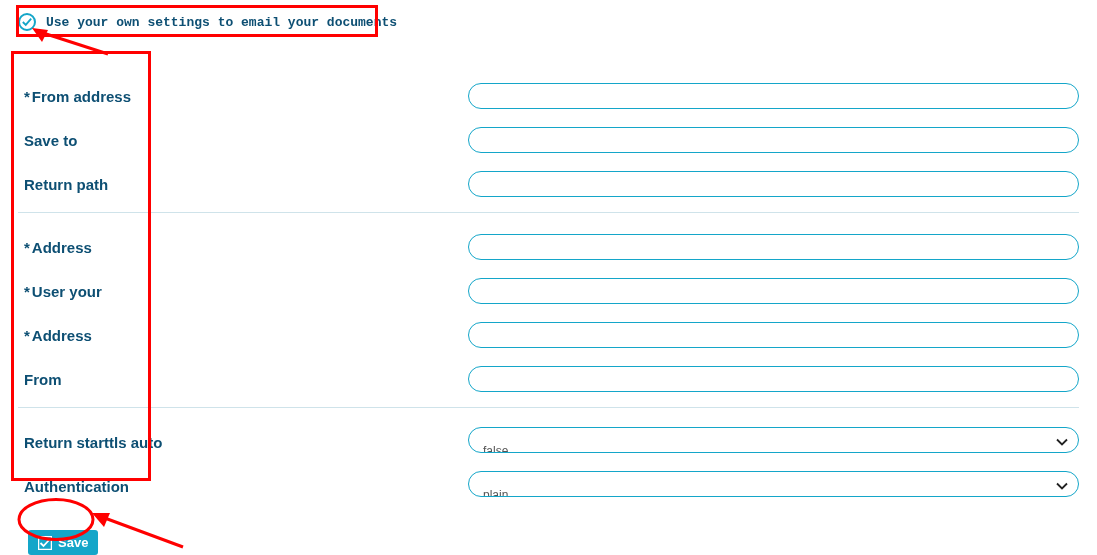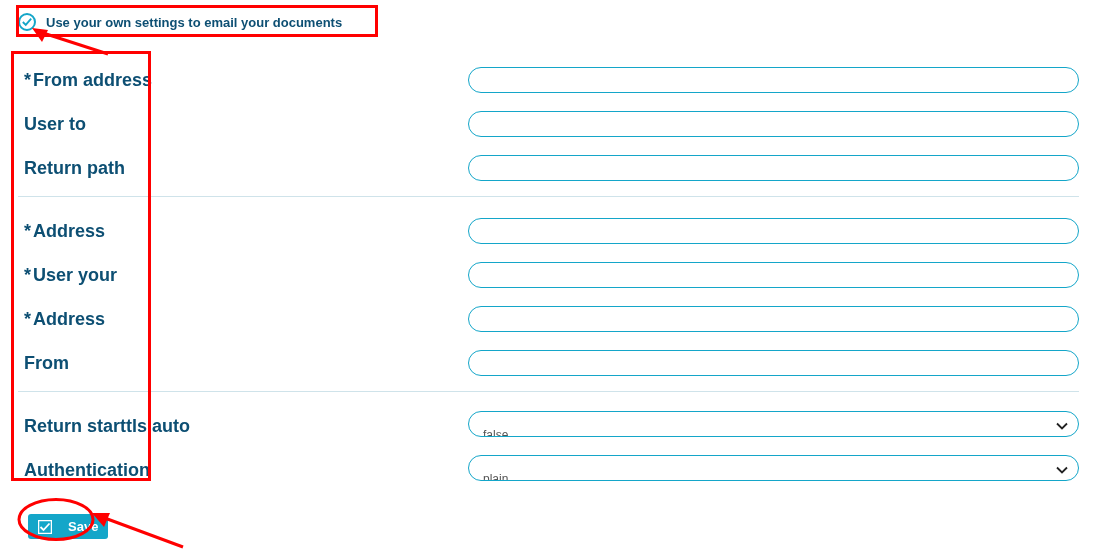--- a/index.html
+++ b/index.html
@@ -10,22 +10,23 @@
       background: #fff;
       width: 1097px;
       height: 555px;
       position: relative;
       padding: 10px 18px 0 18px;
     }
     .header-row {
       display: flex;
       align-items: center;
       gap: 10px;
-      margin-bottom: 24px;
+      margin-bottom: 40px;
       height: 24px;
+      font-family: Liberation Mono, monospace;
     }
     .check-circle {
       width: 18px; height: 18px;
       border: 2px solid #14a6c9;
       border-radius: 50%;
       display: flex; align-items: center; justify-content: center;
       color: #14a6c9;
       font-weight: bold;
       cursor: pointer;
     }
@@ -33,21 +34,21 @@
     .header-label { font-weight: 600; color: #0d4f73; font-size: 13px; }
     .form-row {
       display: flex;
       align-items: center;
       min-height: 44px;
     }
     .form-label {
       width: 450px;
       font-weight: 600;
       color: #0d4f73;
-      font-size: 18px;
+      font-size: 15px;
       padding-left: 6px;
     }
     .req::before { content: "*"; margin-right: 2px; }
     .form-input-wrap { flex: 1; }
     .text-input {
       width: 100%;
       height: 26px;
       border: 1.5px solid #14a6c9;
       border-radius: 13px;
       background: #fff;
@@ -81,21 +82,21 @@
     .divider {
       border: 0;
       border-top: 1px solid #cfe3ea;
       margin: 6px 0 12px 0;
     }
     .save-btn {
       margin-top: 22px;
       margin-left: 10px;
       display: inline-flex;
       align-items: center;
-      gap: 16px;
+      gap: 6px;
       background: #14a6c9;
       color: #fff;
       border: none;
       border-radius: 3px;
       padding: 5px 10px;
       font-size: 13px;
       font-weight: 600;
       cursor: pointer;
     }
     .save-btn svg { width: 14px; height: 14px; }
@@ -119,21 +120,21 @@
   </span>
   <span class="header-label">Use your own settings to email your documents</span>
 </div>
 
 
 <div class="form-row">
   <div class="form-label req">From address</div>
   <div class="form-input-wrap"><input class="text-input" type="text" value="" style=""></div>
 </div>
 <div class="form-row">
-  <div class="form-label">User to</div>
+  <div class="form-label">Save to</div>
   <div class="form-input-wrap"><input class="text-input" type="text" value="" style=""></div>
 </div>
 <div class="form-row">
   <div class="form-label">Return path</div>
   <div class="form-input-wrap"><input class="text-input" type="text" value="" style=""></div>
 </div>
 
 <hr class="divider">
 
 

